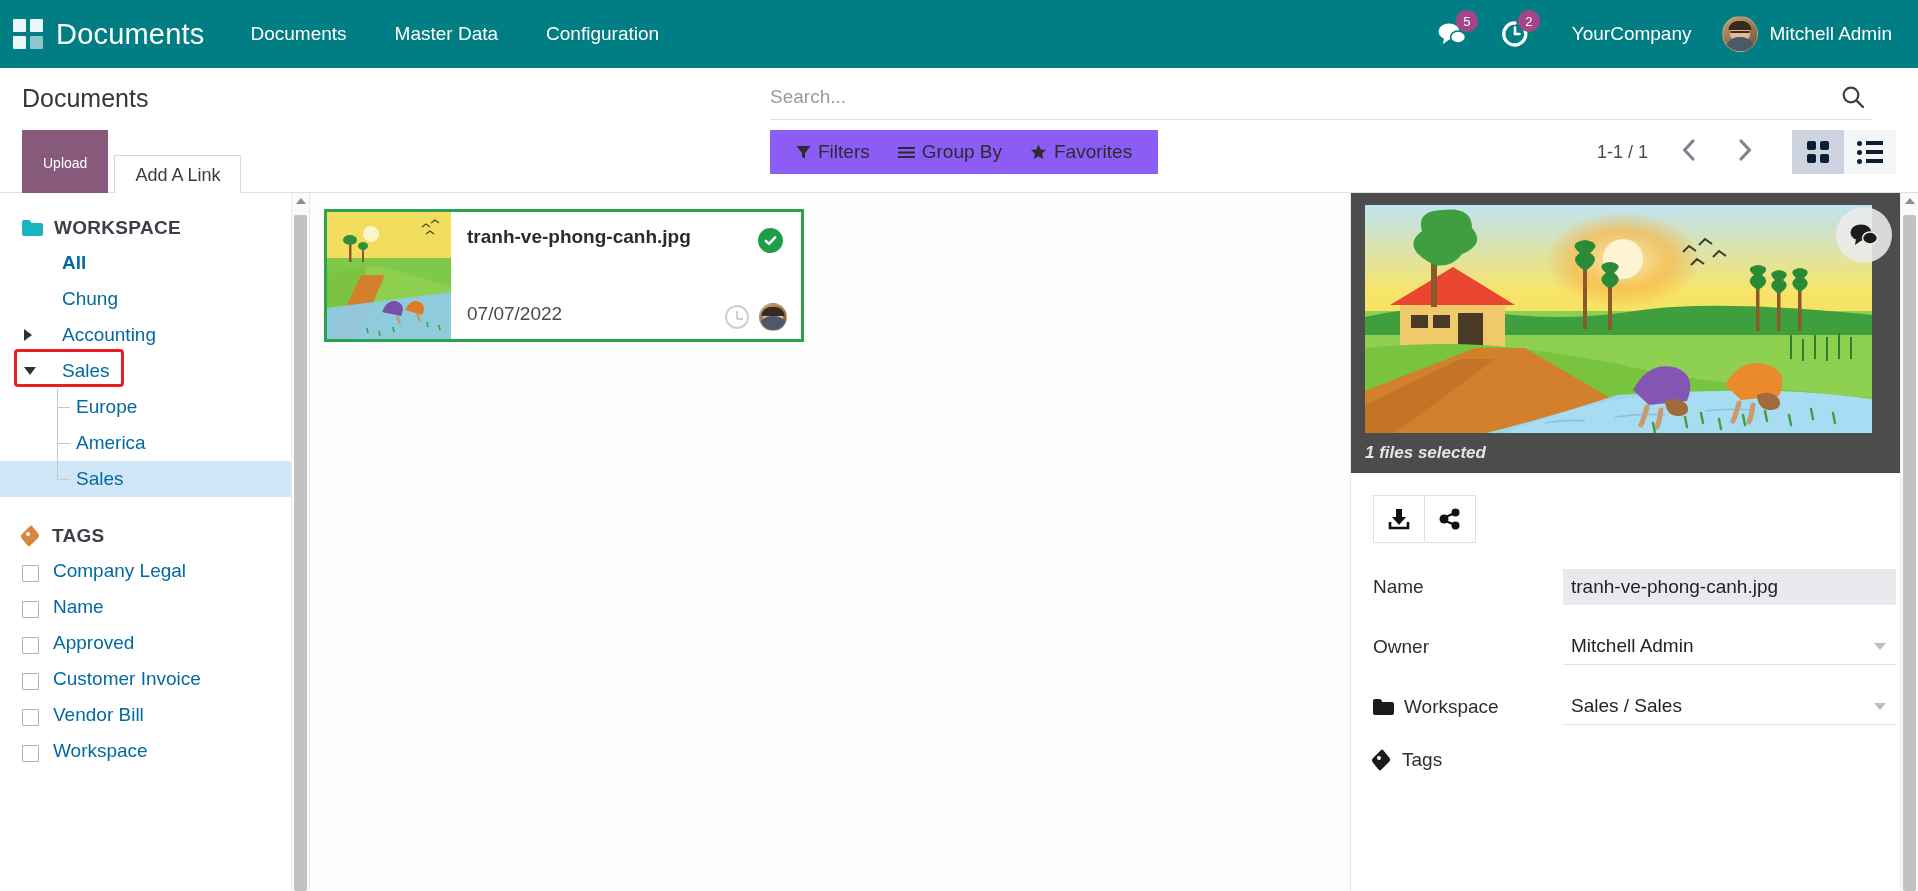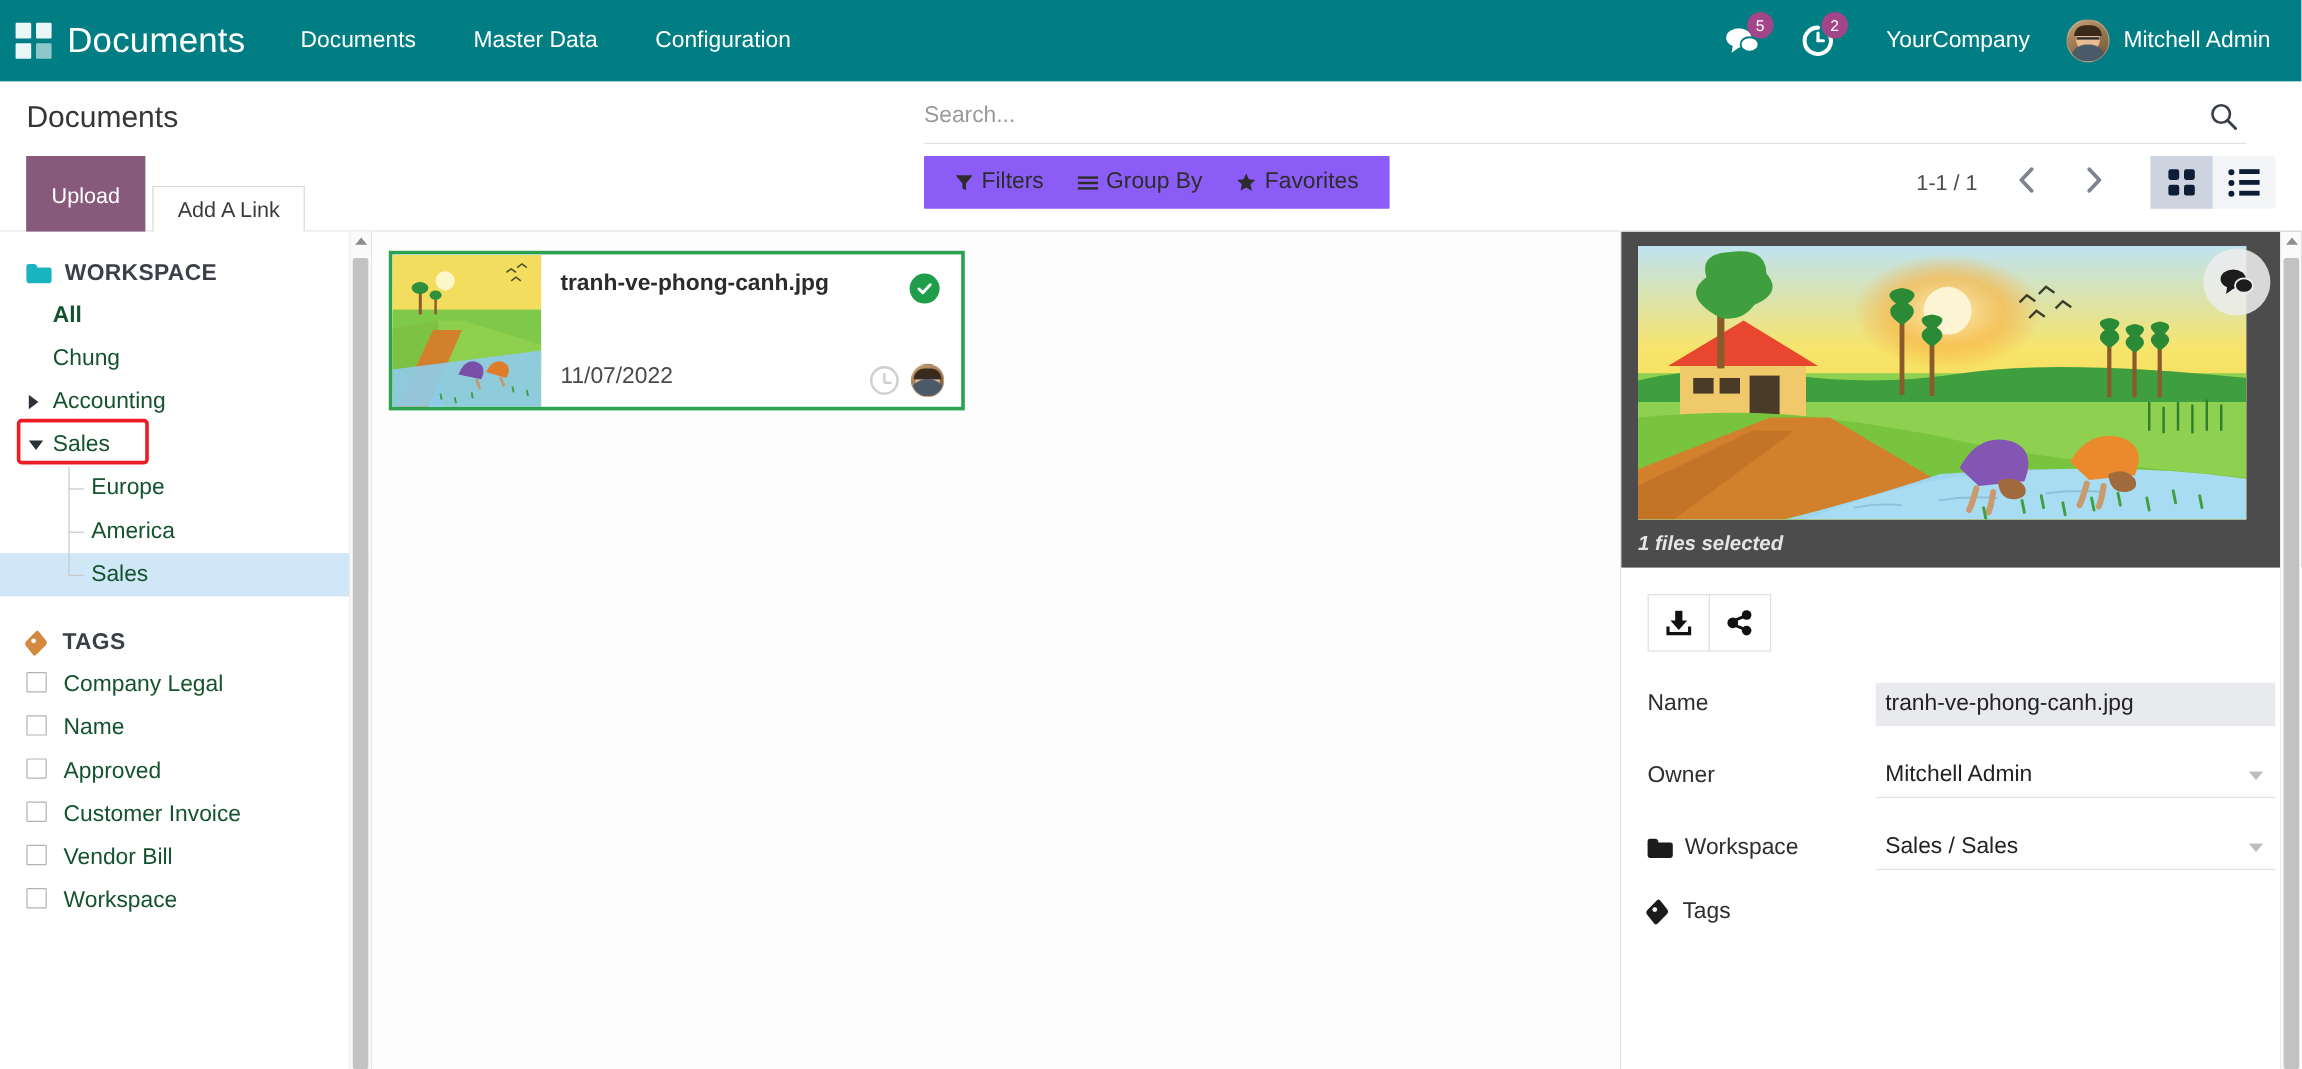--- a/index.html
+++ b/index.html
@@ -66,21 +66,21 @@
 
   
   .control-panel { background: #fff; border-bottom: 1px solid #dfdfdf; position: relative; height: 125px; }
   .cp-title {
     position: absolute; left: 22px; top: 16px;
     font-size: 25px; color: #363636; font-weight: 400;
   }
   .cp-buttons { position: absolute; left: 22px; top: 62px; display: flex; }
   .btn-upload {
     background: #875A7B; color: #fff; border: 1px solid #875A7B;
-    font-size: 18px; padding: 8px 20px; cursor: pointer; line-height: 1.3;
+    font-size: 14px; padding: 8px 20px; cursor: pointer; line-height: 1.3;
     font-family: "Liberation Sans", sans-serif;
   }
   .btn-addlink {
     background: #fff; color: #3b3b3b; border: 1px solid #d8d8d8;
     font-size: 18px; padding: 8px 20px; cursor: pointer; line-height: 1.3;
     margin-left: 6px; font-family: "Liberation Sans", sans-serif; margin-top: 25px;
   }
   .searchview {
     position: absolute; left: 770px; right: 46px; top: 16px;
   }
@@ -158,22 +158,22 @@
   .tag-ico::before {
     content:''; position:absolute; left:0; top:2px; width:16px; height:14px;
     background: currentColor; border-radius: 3px 2px 3px 2px;
     transform: rotate(-45deg) skewX(-6deg);
   }
   .tag-ico::after {
     content:''; position:absolute; left:4px; top:5px; width:4px; height:4px;
     background: #fff; border-radius:50%; z-index:2;
   }
   .side-row {
-    display: flex; align-items: flex-start; font-size: 19px;
-    color: #14532d; padding: 7px 10px 7px 44px; cursor: pointer; position: relative;
+    display: flex; align-items: flex-end; font-size: 19px;
+    color: #0369a1; padding: 7px 10px 7px 62px; cursor: pointer; position: relative;
   }
   .side-row.bold { font-weight: bold; }
   .side-row.child { padding-left: 76px; }
   .side-row.sel { background: #cfe7f7; }
   .caret {
     position: absolute; left: 24px; top: 50%; transform: translateY(-50%);
     width: 0; height: 0; cursor: pointer;
   }
   .caret.closed { border-top: 6px solid transparent; border-bottom: 6px solid transparent; border-left: 8px solid #2d3138; }
   .caret.open { border-left: 6px solid transparent; border-right: 6px solid transparent; border-top: 8px solid #2d3138; }
@@ -514,21 +514,21 @@
           <path d="M4 127 L34 63 L58 63 L30 127 Z" fill="#d2802c"></path>
           <path d="M0 96 L124 80 L124 127 L0 127 Z" fill="#8ecbe8" opacity=".92"></path>
           <path d="M55 100 q6 -14 16 -10 q8 4 3 14 z" fill="#7a4fa8"></path>
           <path d="M78 98 q6 -12 15 -8 q7 4 2 13 z" fill="#e07b2a"></path>
           <path d="M70 104 l3 8 M90 102 l3 8" stroke="#c49a6c" stroke-width="2.4"></path>
           <path d="M40 116 l1 5 M52 119 l1 5 M66 115 l1 5 M100 110 l1 5 M112 113 l1 5" stroke="#3f9e3a" stroke-width="1.6"></path>
         </svg>
       </div>
       <div class="card-body">
         <div class="card-title">tranh-ve-phong-canh.jpg</div>
-        <div class="card-date">11/07/2022</div>
+        <div class="card-date">07/07/2022</div>
         <div class="card-check">
           <svg viewBox="0 0 16 16">
             <path d="M3 8.3 L6.4 11.6 L13 4.6" fill="none" stroke="#fff" stroke-width="2.6" stroke-linecap="round" stroke-linejoin="round"></path>
           </svg>
         </div>
         <div class="card-meta">
           <span class="clock-ico"></span>
           <span class="avatar card-avatar">
             <span class="hair"></span>
               <span class="glasses"></span>

